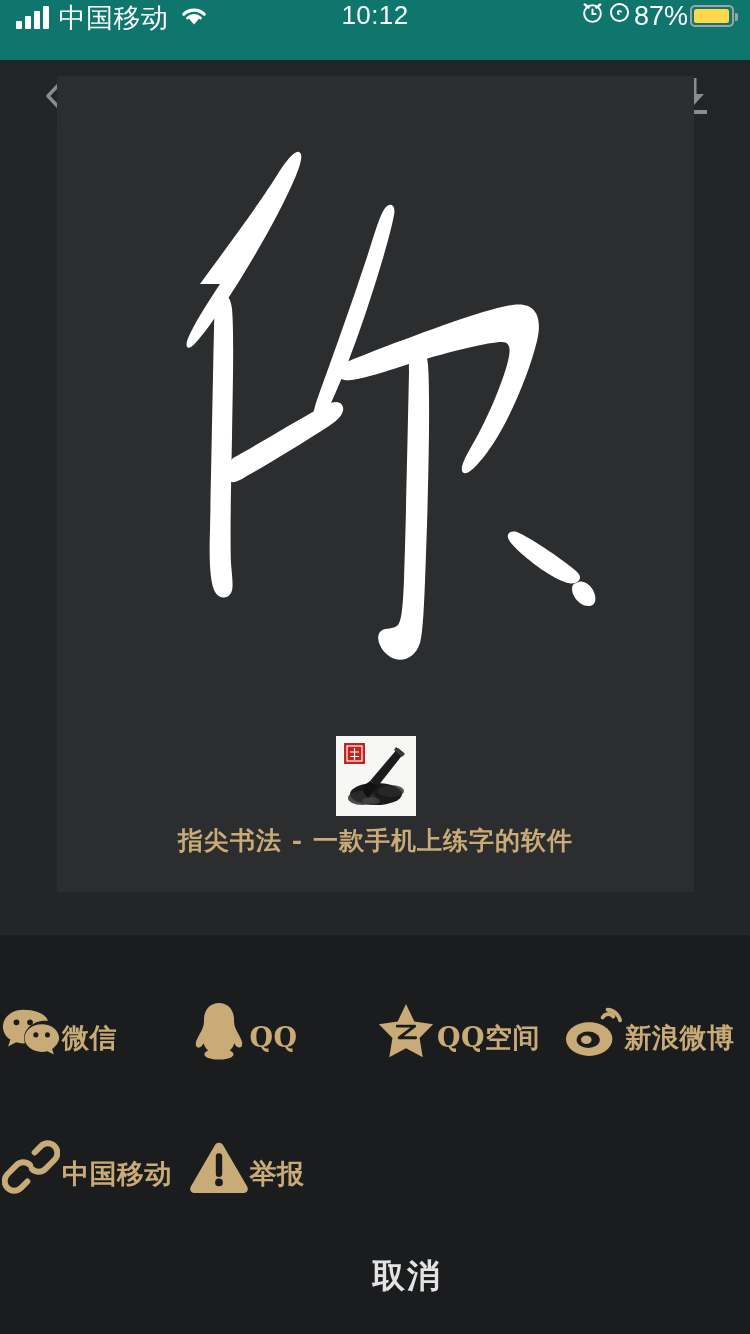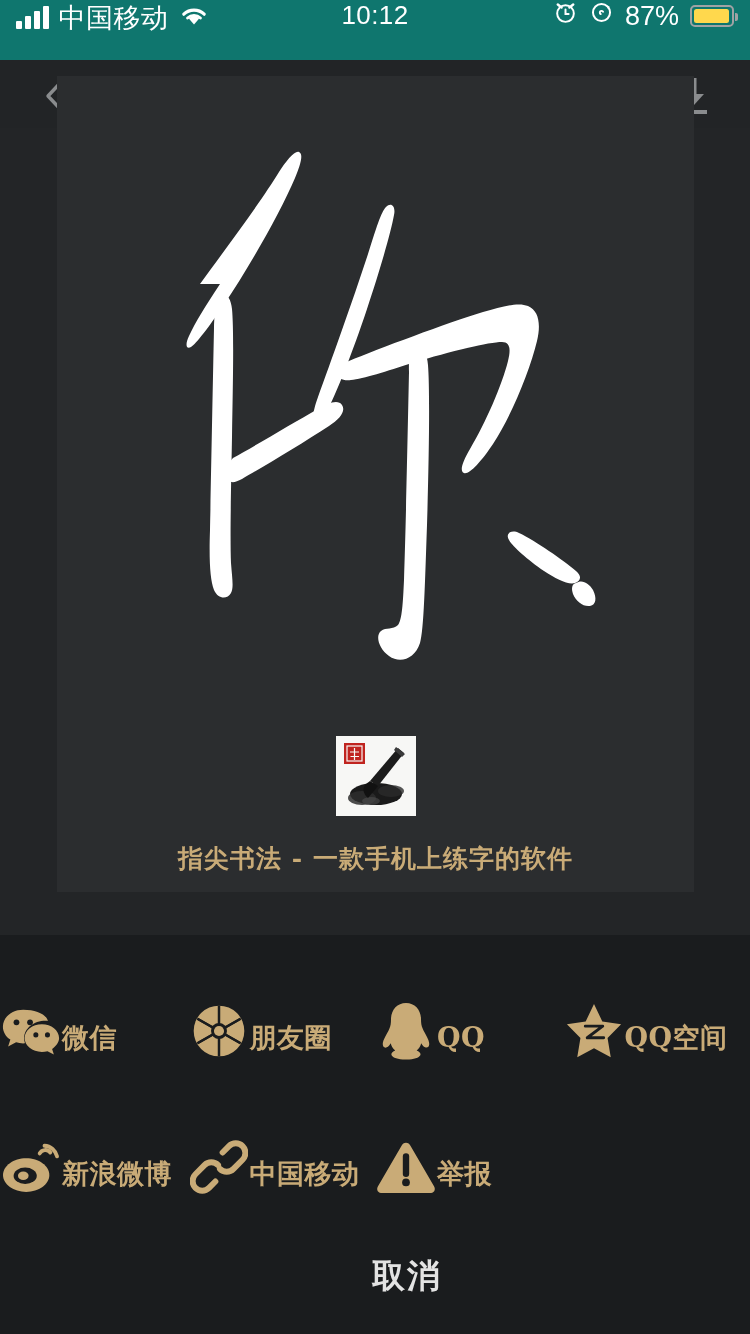--- a/index.html
+++ b/index.html
@@ -44,21 +44,21 @@
   .sb-center {
     flex: 0 0 auto;
     font-size: 26px;
     letter-spacing: 0.4px;
     font-weight: 400;
   }
   .sb-right {
     display: flex;
     align-items: center;
     justify-content: flex-end;
-    gap: 11px;
+    gap: 2px;
     margin-right: 16px;
     flex: 1 1 0;
   }
   .signal {
     display: flex;
     align-items: flex-end;
     gap: 3.5px;
     height: 22px;
   }
   .signal i {
@@ -136,21 +136,21 @@
     width: 637px;
     text-align: center;
   }
   #app-logo {
     width: 80px; height: 80px;
     display: inline-block;
     background: #f7f7f5;
     vertical-align: top;
   }
   #app-caption {
-    margin-top: 26px;
+    margin-top: 8px;
     color: #c9ab77;
     font-family: "DejaVu Serif", "Liberation Serif", serif;
     font-size: 25px;
     font-weight: bold;
     letter-spacing: 1px;
     white-space: nowrap;
   }
 
   
   #share-sheet {
@@ -341,38 +341,20 @@
             <path d="M61 39.3 C61 31.4 53 25 43.2 25 C33.4 25 25.4 31.4 25.4 39.3
                      c0 7.9 8 14.3 17.8 14.3 c2 0 4 -0.3 5.8 -0.8 l6.6 3.5 l-1.8 -5.6
                      C57.5 48 61 44 61 39.3 z" fill="#c9ab77"></path>
             <circle cx="37" cy="36" r="2.6" fill="#1a1c1e"></circle>
             <circle cx="49" cy="36" r="2.6" fill="#1a1c1e"></circle>
           </svg>
         </span>
         <span class="share-label">微信</span>
       </div>
 
-      <div class="share-item">
-        <span class="share-icon">
-          <svg width="60" height="60" viewBox="0 0 64 64">
-            <circle cx="32" cy="32" r="27" fill="#c9ab77"></circle>
-            <g stroke="#1a1c1e" stroke-width="2.4" fill="none">
-              <path d="M32 5 L32 32 L55 19"></path>
-              <path d="M55 19 L32 32 L55 45"></path>
-              <path d="M55 45 L32 32 L32 59"></path>
-              <path d="M32 59 L32 32 L9 45"></path>
-              <path d="M9 45 L32 32 L9 19"></path>
-              <path d="M9 19 L32 32 L32 5"></path>
-            </g>
-            <circle cx="32" cy="32" r="8.5" fill="#1a1c1e"></circle>
-            <circle cx="32" cy="32" r="5.4" fill="#c9ab77"></circle>
-          </svg>
-        </span>
-        <span class="share-label">朋友圈</span>
-      </div>
 
       <div class="share-item">
         <span class="share-icon">
           <svg width="56" height="62" viewBox="0 0 56 64">
             <path d="M28 3 C18.5 3 12.5 10.5 12.5 20 c0 3.6 -0.3 6.6 -1.8 9.9
                      C8.6 35 4 41 4 45.5 c0 3 2 4.4 4.2 3.4 c1.6 -0.7 3 -2.3 4 -4.2
                      c0.6 3 2.3 5.6 4.7 7.4 c-2.4 0.9 -4 2.3 -4 3.9 c0 2.7 4.8 5 11.6 5.3
                      l7 0 C38.2 60.9 43 58.6 43 55.9 c0 -1.6 -1.6 -3 -4 -3.9
                      c2.4 -1.8 4.1 -4.4 4.7 -7.4 c1 1.9 2.4 3.5 4 4.2 c2.2 1 4.3 -0.4 4.3 -3.4
                      c0 -4.5 -4.6 -10.5 -6.7 -15.6 c-1.5 -3.3 -1.8 -6.3 -1.8 -9.9

